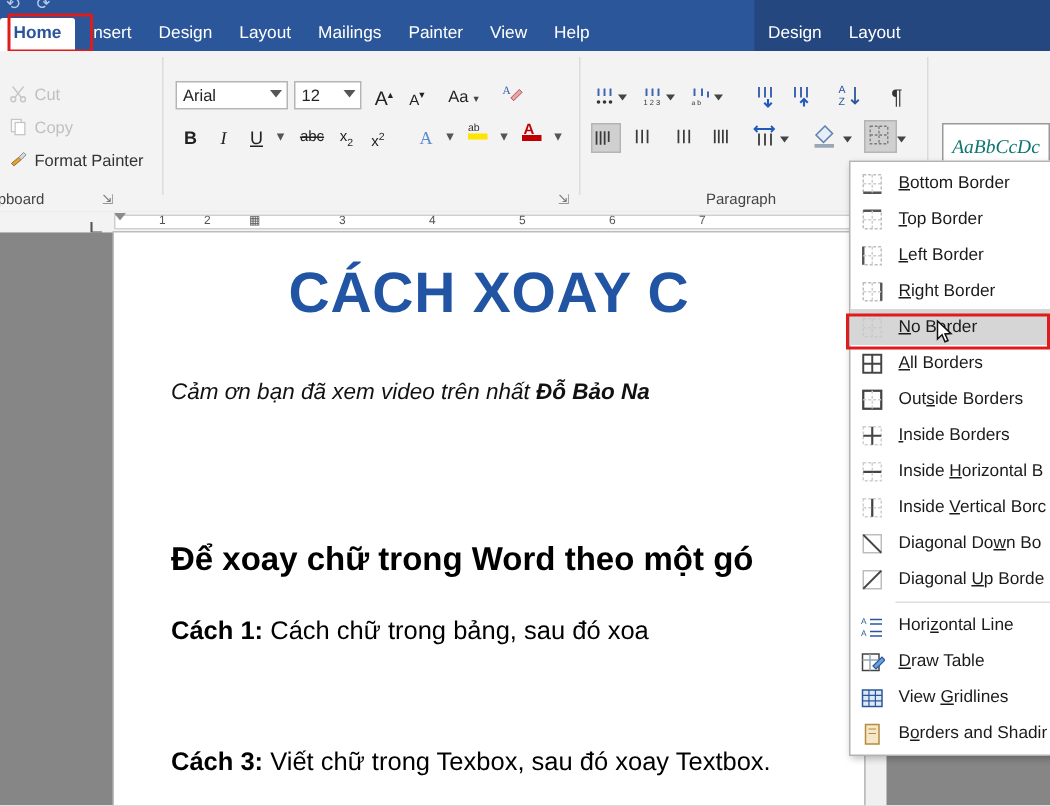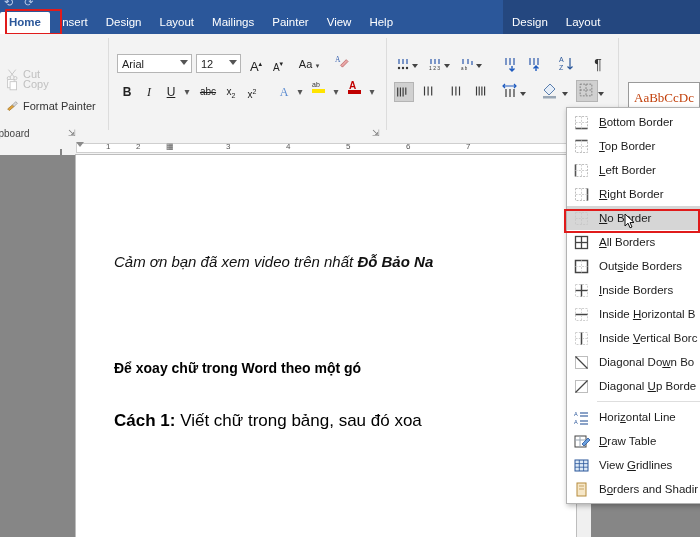--- a/index.html
+++ b/index.html
@@ -66,21 +66,21 @@
   .pbtn{position:absolute;width:20px;height:20px;}
   .pbtn.sel{background:#d0d0d0;border:1px solid #b4b4b4;box-sizing:border-box;}
   .tri{width:0;height:0;border-left:3px solid transparent;border-right:3px solid transparent;
        border-top:4px solid #444;display:inline-block;}
 
   
   .style-card{
     position:absolute;left:628px;top:48px;width:72px;height:50px;background:#fff;
     border:1px solid #9a9a9a;box-sizing:border-box;text-align:center;
   }
-  .style-card .samp{font-family:"Liberation Serif",serif;font-size:13px;color:#c2410c;margin-top:7px;}
+  .style-card .samp{font-family:"Liberation Serif",serif;font-size:13px;color:#0f766e;margin-top:7px;font-style:italic;}
   .style-card .nm{font-size:10px;color:#222;margin-top:4px;}
 
   
   .ruler{
     position:absolute;left:0;top:141px;width:700px;height:14px;background:#f3f3f3;
     border-bottom:1px solid #e2e2e2;overflow:hidden;
   }
   .ruler-track{position:absolute;left:76px;top:2px;height:10px;background:#ffffff;width:500px;
     border:1px solid #cfcfcf;box-sizing:border-box;}
   .ruler-num{position:absolute;top:1px;font-size:8px;color:#555;}
@@ -96,21 +96,21 @@
     position:absolute;left:0;width:500px;top:20px;text-align:center;
     color:#2155a4;font-size:38px;font-weight:bold;letter-spacing:0.5px;
     font-family:"Liberation Sans",sans-serif;white-space:nowrap;
   }
   .doc-para{
     position:absolute;left:38px;width:470px;font-style:italic;font-size:15px;color:#111;
     white-space:nowrap;line-height:21px;
   }
   .doc-para b{font-weight:bold;}
   .doc-head{
-    position:absolute;left:38px;width:490px;font-size:14px;font-weight:bold;color:#000;
+    position:absolute;left:38px;width:490px;font-size:22px;font-weight:bold;color:#000;
     white-space:nowrap;
   }
   .doc-line{
     position:absolute;left:38px;width:520px;font-size:17px;color:#000;white-space:nowrap;
   }
   .doc-line b{font-weight:bold;}
 
   
   .vscroll{position:absolute;left:577px;top:0;width:14px;height:382px;background:#f0f0f0;}
   .vthumb{position:absolute;left:578px;top:6px;width:12px;height:52px;background:#cdcdcd;}
@@ -153,21 +153,21 @@
   </div>
   <div class="ctx-tabs">
     <div class="tab"><span>Design</span></div>
     <div class="tab"><span>Layout</span></div>
   </div>
   <div class="home-highlight"></div>
 </div>
 
 <div class="ribbon">
 
-  <div class="clip-item" style="left:6px;top:34px;">
+  <div class="clip-item" style="left:6px;top:22px;">
     <span class="ico">
       <svg width="13" height="13" viewBox="0 0 16 16">
           <g stroke="#c6c6c6" fill="none" stroke-width="1.2">
             <circle cx="3.5" cy="12.5" r="2"></circle>
             <circle cx="11.5" cy="12.5" r="2"></circle>
             <line x1="4.8" y1="11.2" x2="12" y2="2"></line>
             <line x1="10.2" y1="11.2" x2="3" y2="2"></line>
           </g>
         </svg>
     </span><span>Cut</span>
@@ -379,20 +379,21 @@
         <g stroke="#7a7a7a" stroke-width="1" fill="none" stroke-dasharray="2 1.4">
           <rect x="3.5" y="3.5" width="13" height="13"></rect>
         </g>
         <g stroke="#7a7a7a" stroke-width="1" stroke-dasharray="2 1.4">
           <line x1="10" y1="3.5" x2="10" y2="16.5"></line>
           <line x1="3.5" y1="10" x2="16.5" y2="10"></line>
         </g>
       </svg>
   </div>
   <div class="pbtn" style="left:598px;top:48px;width:12px;"><span class="tri" style="margin-top:9px;"></span></div>
+  <div class="grp-label" style="left:394px;width:200px;">Paragraph</div>
   <div class="grp-sep" style="left:618px;"></div>
 
   <div class="style-card">
     <div class="samp">AaBbCcDc</div>
     <div class="nm"><span>¶ </span><span>Normal</span></div>
   </div>
 </div>
 
 <div class="ruler">
   <div class="ruler-tab">
@@ -407,29 +408,33 @@
   <div class="ruler-num" style="left:166px;">▦</div>
   <div class="ruler-num" style="left:226px;">3</div>
   <div class="ruler-num" style="left:286px;">4</div>
   <div class="ruler-num" style="left:346px;">5</div>
   <div class="ruler-num" style="left:406px;">6</div>
   <div class="ruler-num" style="left:466px;">7</div>
 </div>
 
 <div class="workspace">
   <div class="page">
+    <div class="doc-title">CÁCH XOAY C</div>
 
     <div class="doc-para" style="top:96px;">
       <span>Cảm ơn bạn đã xem video trên nhất </span><b>Đỗ Bảo Na</b>
     </div>
 
     <div class="doc-head" style="top:205px;">Để xoay chữ trong Word theo một gó</div>
 
     <div class="doc-line" style="top:256px;">
-      <b>Cách 1:</b><span> Viết chữ trong bảng, sau đó xoa</span>
+      <b>Cách 1:</b><span> Cách chữ trong bảng, sau đó xoa</span>
+    </div>
+    <div class="doc-line" style="top:343px;">
+      <b>Cách 3:</b><span> Viết chữ trong Texbox, sau đó xoay Textbox.</span>
     </div>
   </div>
 
   <div class="vscroll"></div>
   <div class="vthumb"></div>
   <div class="scroll-red"></div>
 </div>
 
 <div class="menu" id="borders-menu">
     <div class="mi">

